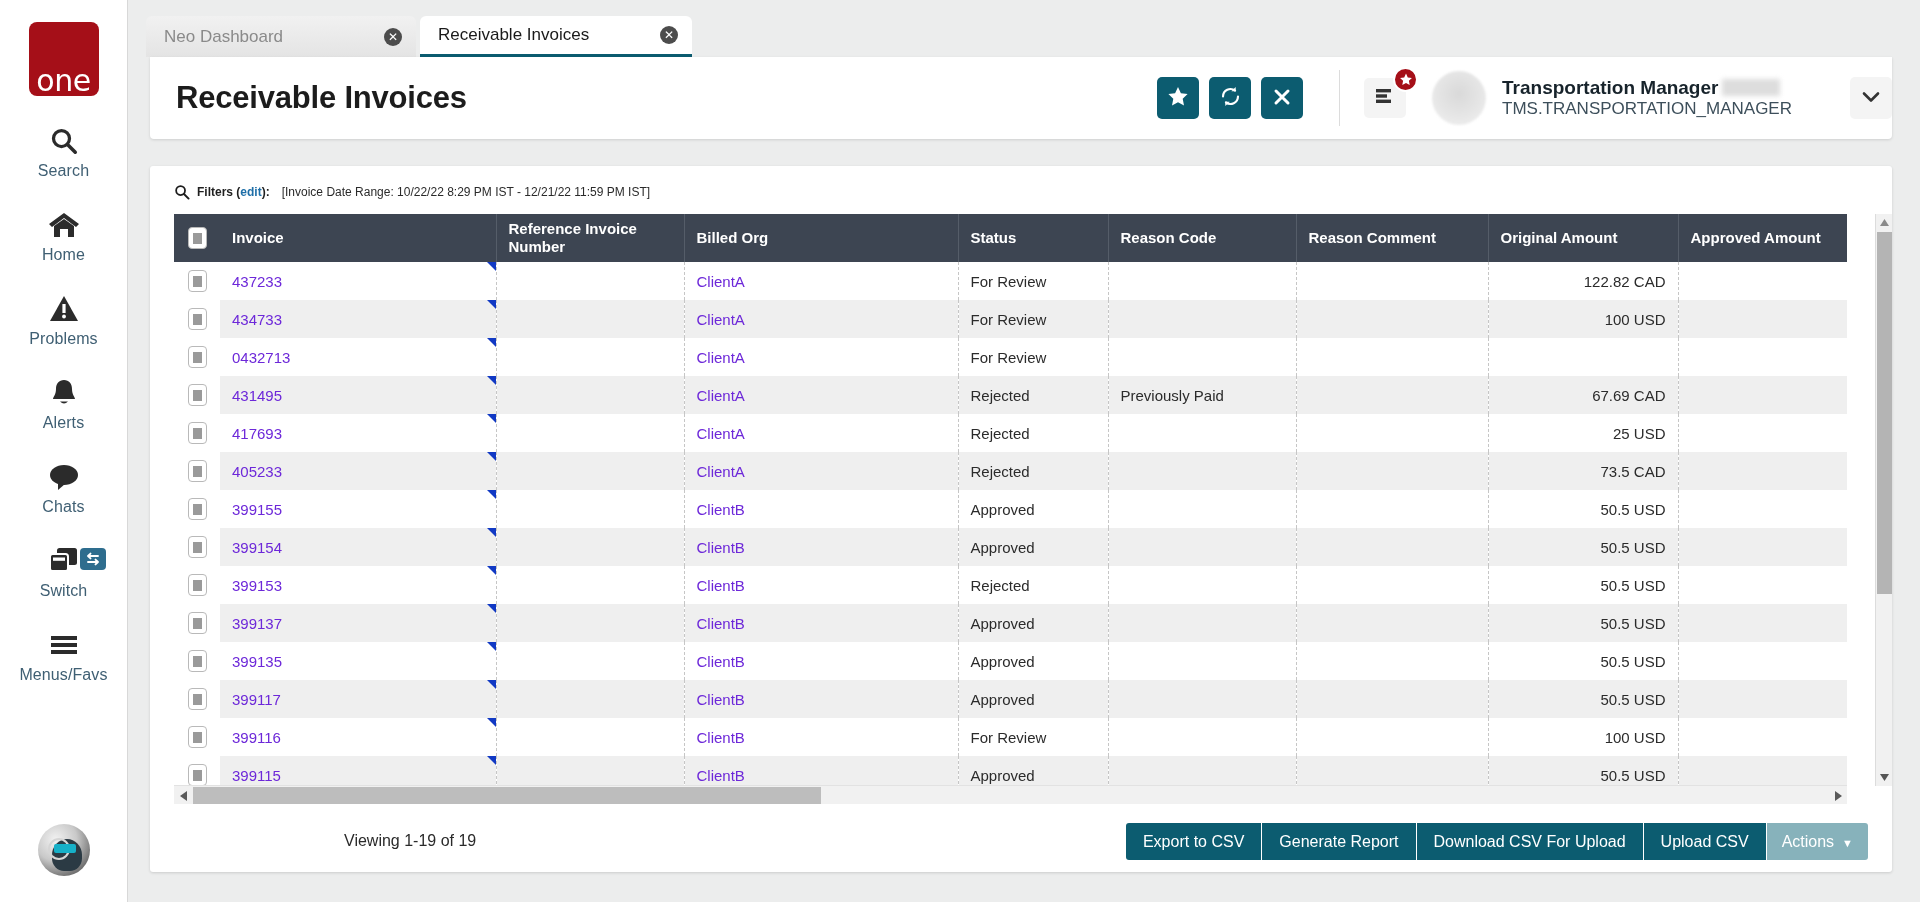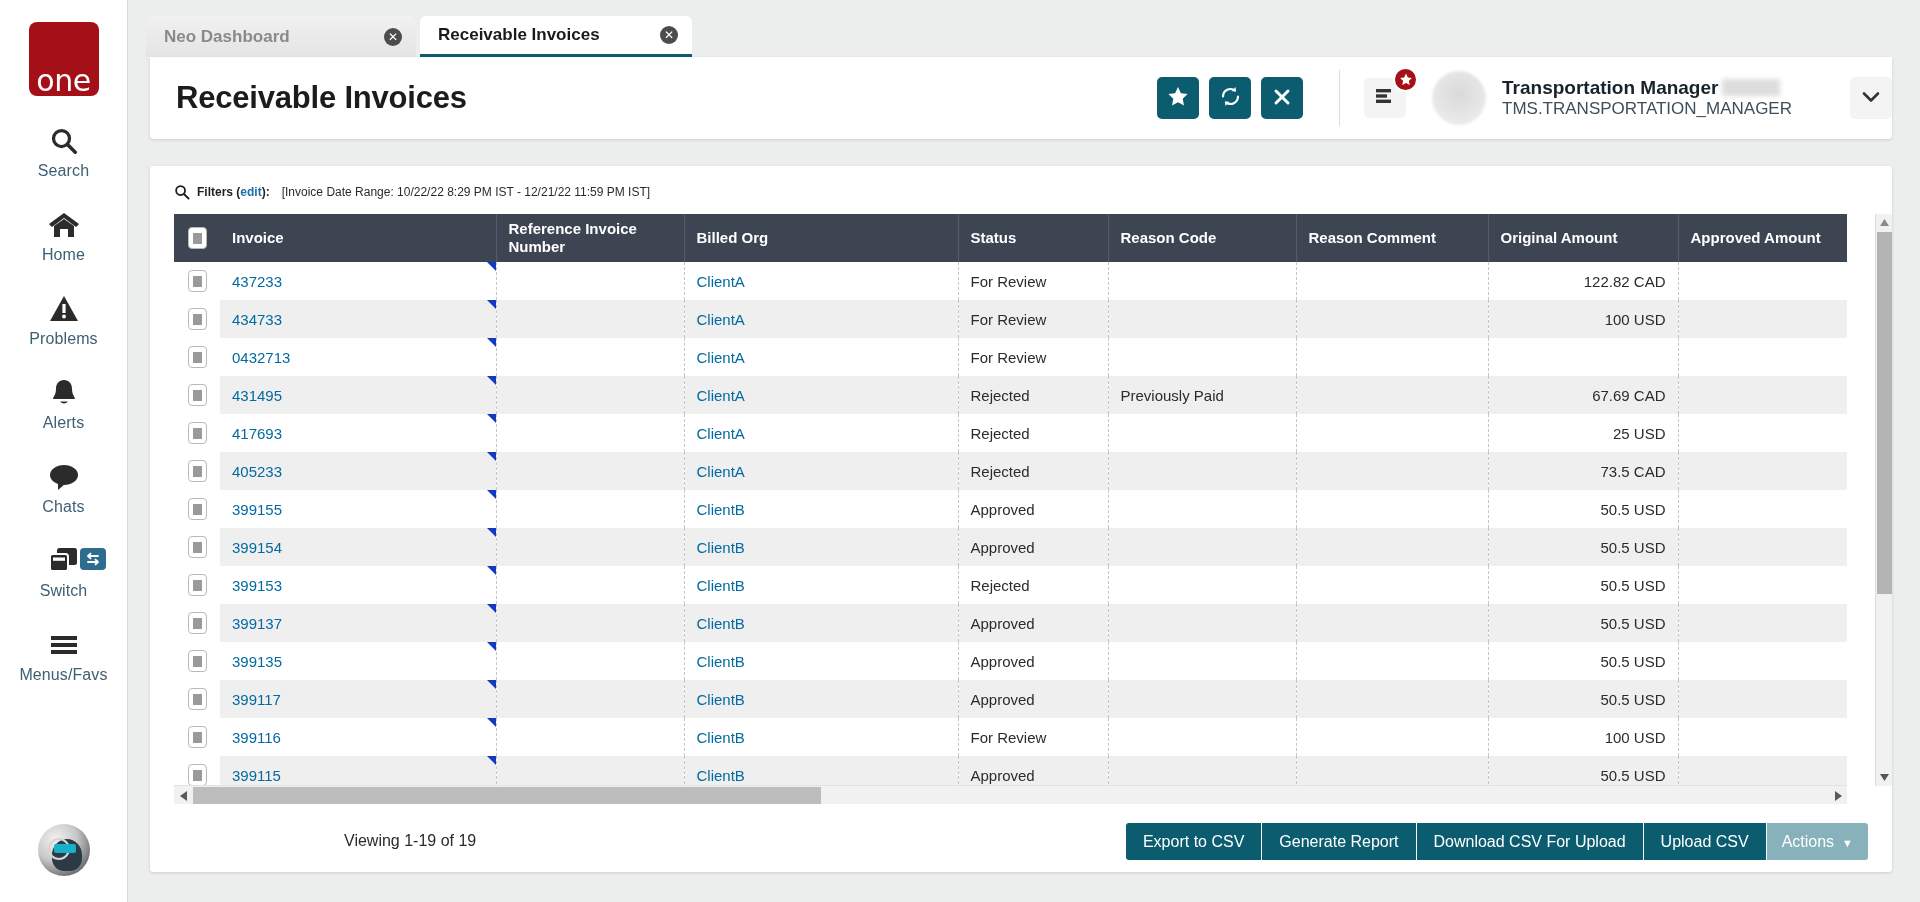--- a/index.html
+++ b/index.html
@@ -67,21 +67,21 @@
   #tabstrip {
     position: absolute; left: 128px; top: 0; width: 1792px; height: 57px;
     background: #eceded;
   }
   .tab {
     position: absolute; top: 16px; height: 41px;
     display: flex; align-items: center; padding: 0 14px 0 18px;
     border-radius: 6px 6px 0 0; cursor: pointer;
     font-size: 17px;
   }
-  .tab .tab-label { flex: 1 1 auto; white-space: nowrap; font-weight: bold; }
+  .tab .tab-label { flex: 1 1 auto; white-space: nowrap; }
   .tab .tab-close {
     margin-left: 22px; width: 18px; height: 18px; border-radius: 50%;
     background: #4c4c4c; color: #fff; font-size: 12px; line-height: 18px;
     text-align: center; font-family: "DejaVu Sans", sans-serif; cursor: pointer;
     flex: 0 0 auto;
   }
   #tab-0 {
     left: 18px; width: 270px;
     background: linear-gradient(#f1f1f1, #e4e4e4);
     color: #8a8a8a;
@@ -168,21 +168,21 @@
     line-height: 1.18;
   }
   #grid thead th.chk-col { width: 46px; padding: 0; text-align: center; border-right: none; }
   #grid tbody td {
     font-size: 15px; color: #2b2b2b; height: 38px; padding: 0 12px;
     border-right: 1px dashed #c6c6c6; white-space: nowrap; overflow: hidden;
   }
   #grid tbody td.chk-col { border-right: none; text-align: center; padding: 0; width: 46px; background: #fff !important; }
   #grid tbody tr.alt td { background: #efefef; }
   #grid tbody tr td.num { text-align: right; }
-  .link { color: #0369a1; cursor: pointer; }
+  .link { color: #6d28d9; cursor: pointer; }
   .cellbox {
     width: 19px; height: 22px; border: 1px solid #b9b9b9; border-radius: 4px;
     display: inline-flex; align-items: center; justify-content: center;
     background: #fff; cursor: pointer;
   }
   .cellbox i { width: 9px; height: 11px; background: #9a9a9a; display: block; }
   .hdrbox {
     width: 19px; height: 22px; border: 1px solid #b9b9b9; border-radius: 4px;
     display: inline-flex; align-items: center; justify-content: center;
     background: #fff; cursor: pointer;

